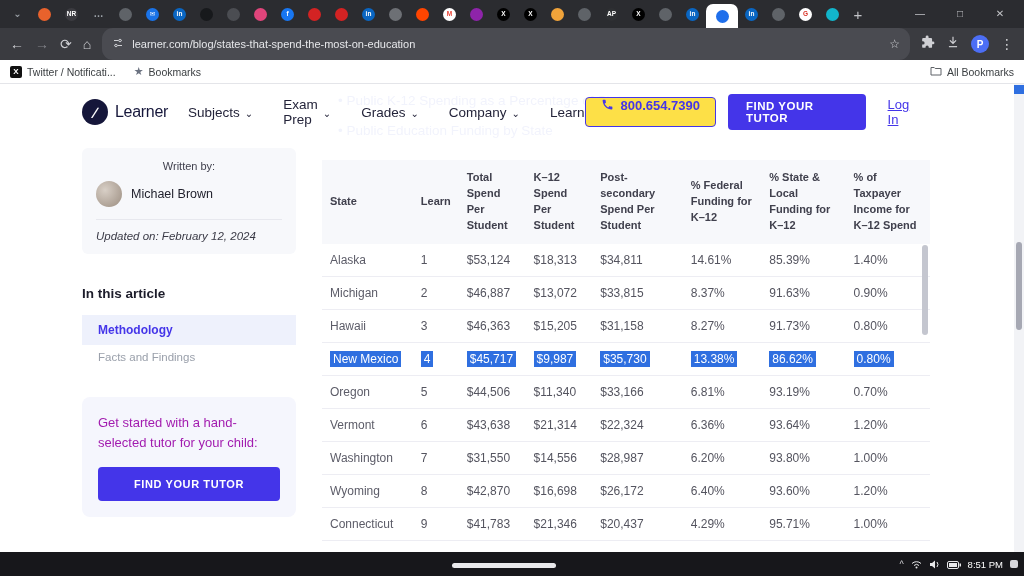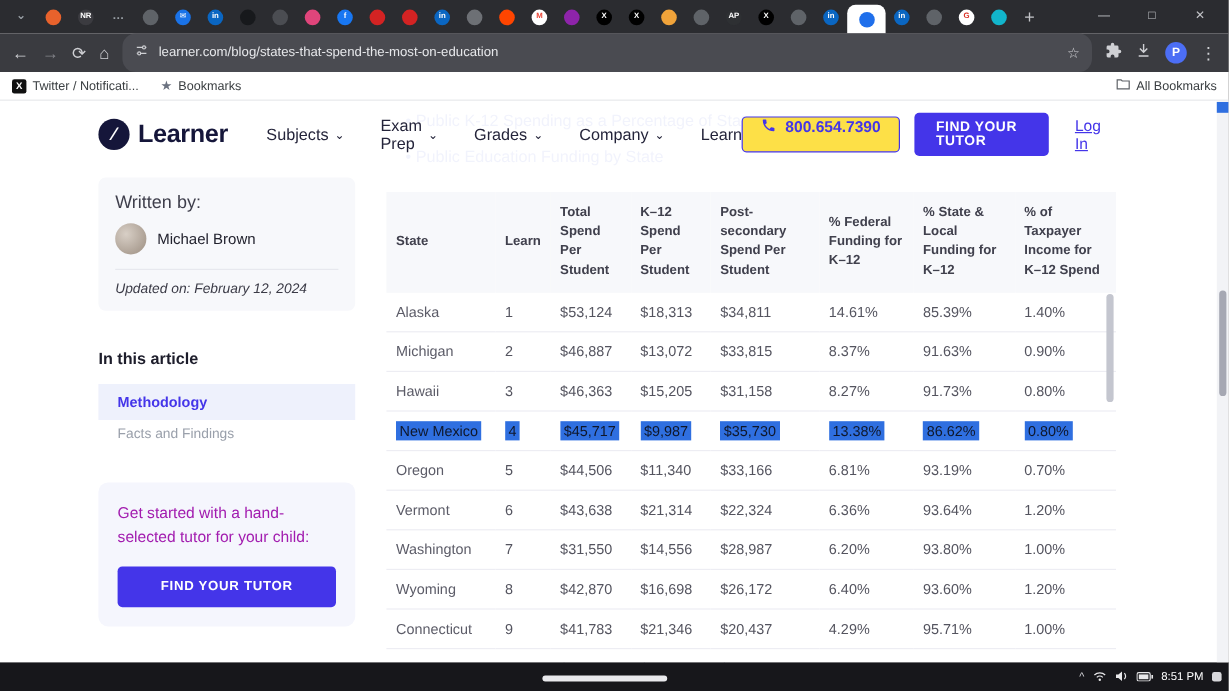--- a/index.html
+++ b/index.html
@@ -43,34 +43,34 @@
   .page { position:absolute; top:84px; left:0; right:0; bottom:24px; background:#fff; overflow:hidden; }
 
   .bg-links { position:absolute; left:338px; top:2px; z-index:1; }
   .bg-link { color:#a9b1ea; font-size:13.5px; line-height:30px; white-space:nowrap; }
 
   .siteheader { position:absolute; top:0; left:0; right:10px; height:56px; z-index:3;
     background:rgba(255,255,255,0.84); display:flex; align-items:center; padding:0 94px 0 82px; }
   .logo { display:flex; align-items:center; gap:7px; }
   .logoicon { width:26px; height:26px; border-radius:50%; background:#15163a; color:#fff;
     display:flex; align-items:center; justify-content:center; font-size:15px; font-weight:bold; }
-  .logotext { font-size:21px; font-weight:700; color:#15163a; letter-spacing:-0.3px; }
-  .mainnav { display:flex; gap:30px; margin-left:32px; }
+  .logotext { font-size:16px; font-weight:400; color:#15163a; letter-spacing:-0.3px; }
+  .mainnav { display:flex; gap:30px; margin-left:20px; }
   .nav-item { display:flex; align-items:center; gap:5px; font-size:13.5px; color:#24243a; }
   .chev { font-size:10px; color:#24243a; margin-top:2px; }
   .hspacer { flex:1; }
   .phonebtn { display:flex; align-items:flex-start; gap:7px; height:30px; padding:0 15px; border:1.5px solid #4435e9;
     border-radius:4px; color:#4435e9; font-size:13px; font-weight:bold; margin-right:12px; background:#fde047; }
   .ctabtn { height:36px; padding:0 18px; background:#4435e9; color:#fff; border-radius:4px; font-size:11.5px;
     font-weight:bold; letter-spacing:0.5px; display:flex; align-items:center; margin-right:22px; }
   .login { color:#4435e9; font-size:13px; text-decoration:underline; }
 
   .sidebar { position:absolute; left:82px; top:64px; width:214px; z-index:2; }
   .authorcard { background:#f7f8fb; border-radius:6px; padding:12px 14px; }
-  .writtenby { font-size:15px; color:#3f3f4c; }
+  .writtenby { font-size:11px; color:#3f3f4c;text-align:center; }
   .authorrow { display:flex; align-items:center; gap:9px; margin-top:9px; }
   .avatar2 { width:26px; height:26px; border-radius:50%;
     background:radial-gradient(circle at 35% 35%, #d8cfc6, #9b8d80); }
   .authorname { font-size:12.5px; color:#22222e; }
   .divider { height:1px; background:#e7e8ee; margin:12px 0 10px; }
   .updated { font-size:11.5px; color:#3a3a46;font-style:italic; }
   .inthis { margin-top:32px; font-size:13.5px; font-weight:bold; color:#1d1d2b; }
   .toc { margin-top:14px; }
   .toc-item { font-size:11.5px; color:#9aa0ab; padding:6px 16px; }
   .toc-item.active { background:#eef1fc; color:#4435e9; font-weight:bold; font-size:12px; padding:8px 16px; }
@@ -78,21 +78,21 @@
   .ctatext { font-size:13px; font-weight:normal; color:#a21caf; line-height:1.55; }
   .ctabtn2 { display:flex; align-items:center; justify-content:center; margin-top:14px; height:34px;
     background:#4435e9; color:#fff; border-radius:4px; font-size:11px; font-weight:bold; letter-spacing:0.6px; }
 
   .tablewrap { position:absolute; left:322px; top:76px; width:608px; z-index:2; }
   table { width:100%; border-collapse:collapse; }
   thead th { background:#f7f8fb; font-size:11px; font-weight:bold; color:#40404d; text-align:left;
     vertical-align:middle; padding:10px 8px; line-height:1.45; height:78px; }
   tbody td { font-size:12px; color:#54545f; padding:9px 8px; border-bottom:1px solid #ededf3; white-space:nowrap; }
   tbody td:first-child { color:#5c5c68; white-space:normal; }
-  .sel { background:#2f6fe0; color:#0f172a; padding:1px 3px; }
+  .sel { background:#2f6fe0; color:#ffffff; padding:1px 3px; }
   .tablesb-thumb { position:absolute; right:2px; top:85px; width:6px; height:90px; background:#c4c6cf; border-radius:3px; }
 
   .pagescrollbar { position:absolute; right:0; top:0; bottom:0; width:10px; background:#f2f3f6; z-index:5; }
   .pagescrollbar .mark { position:absolute; top:1px; left:0; width:10px; height:9px; background:#2f6fe0; }
   .pagescrollbar .thumb { position:absolute; top:158px; right:2px; width:6px; height:88px; background:#a6a8b3; border-radius:3px; }
 
   
   .taskbar { position:absolute; bottom:0; left:0; right:0; height:24px; background:#17171b; }
   .taskpill { position:absolute; left:452px; top:11px; width:104px; height:5px; background:#e9e9ec; border-radius:3px; }
   .tray { position:absolute; right:6px; top:0; height:24px; display:flex; align-items:center; gap:7px; }

